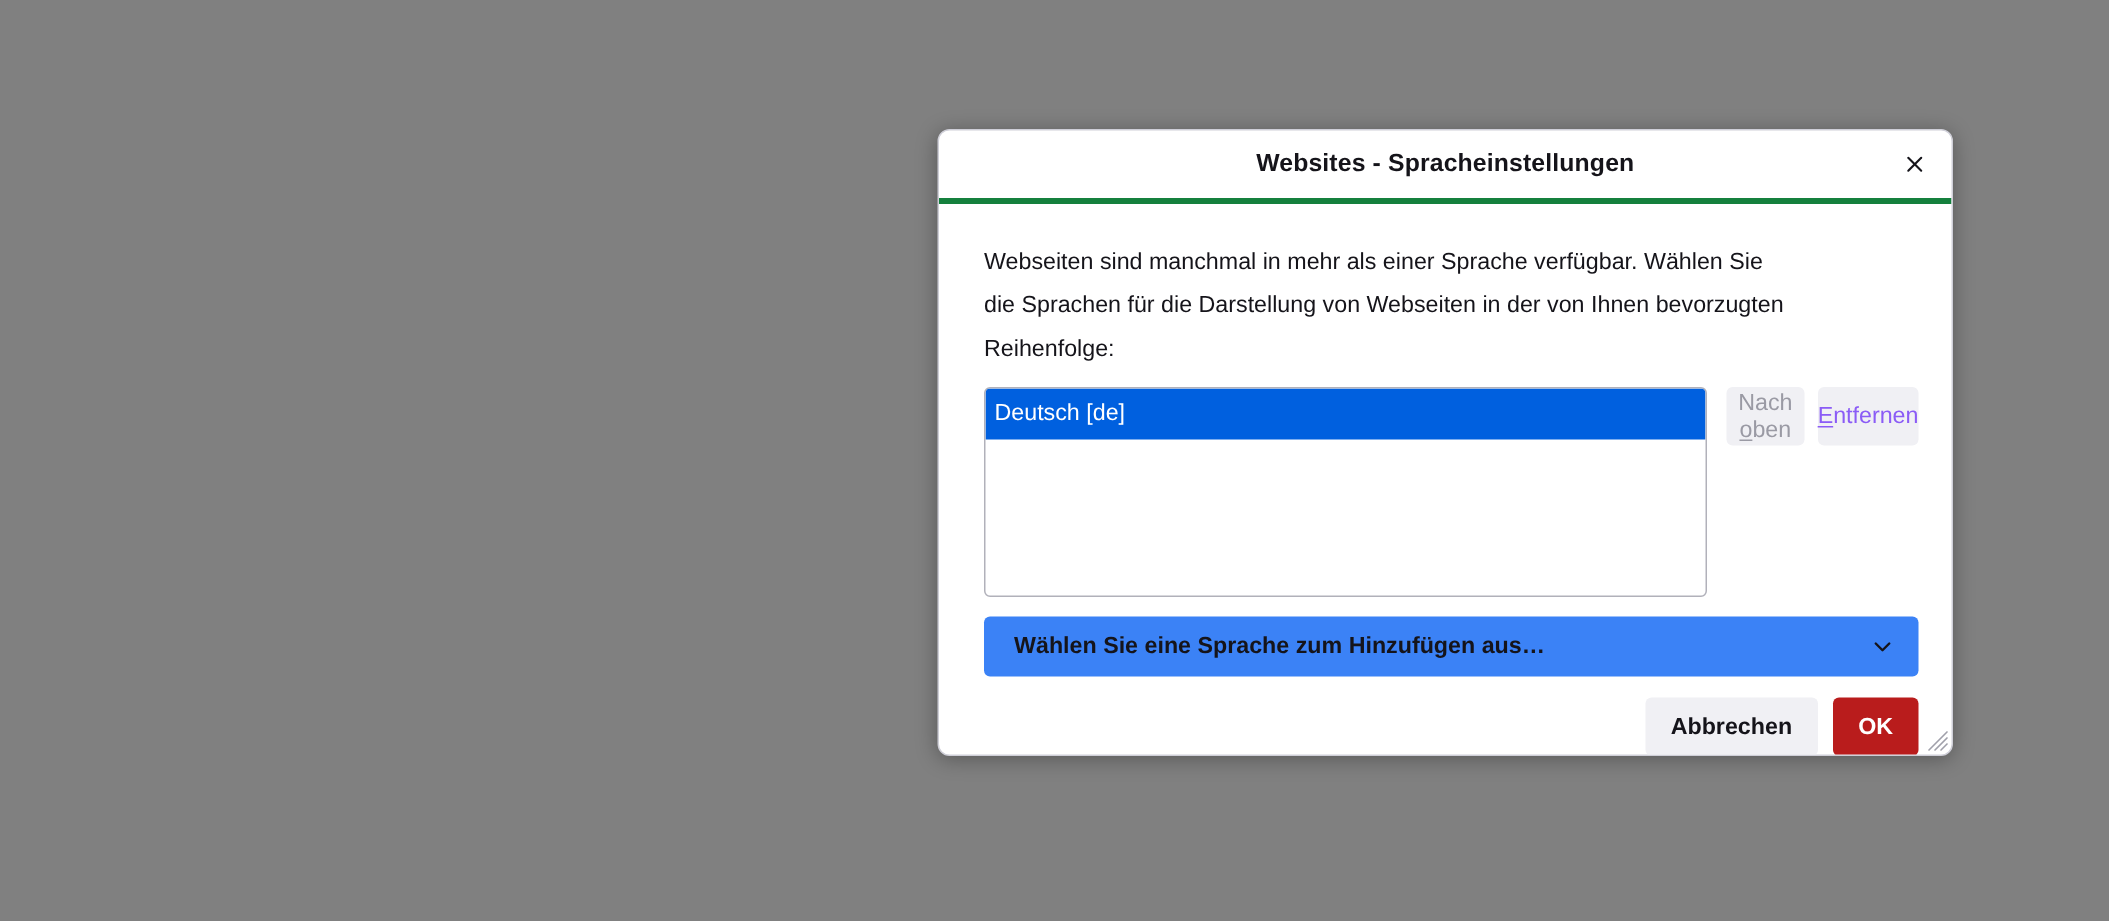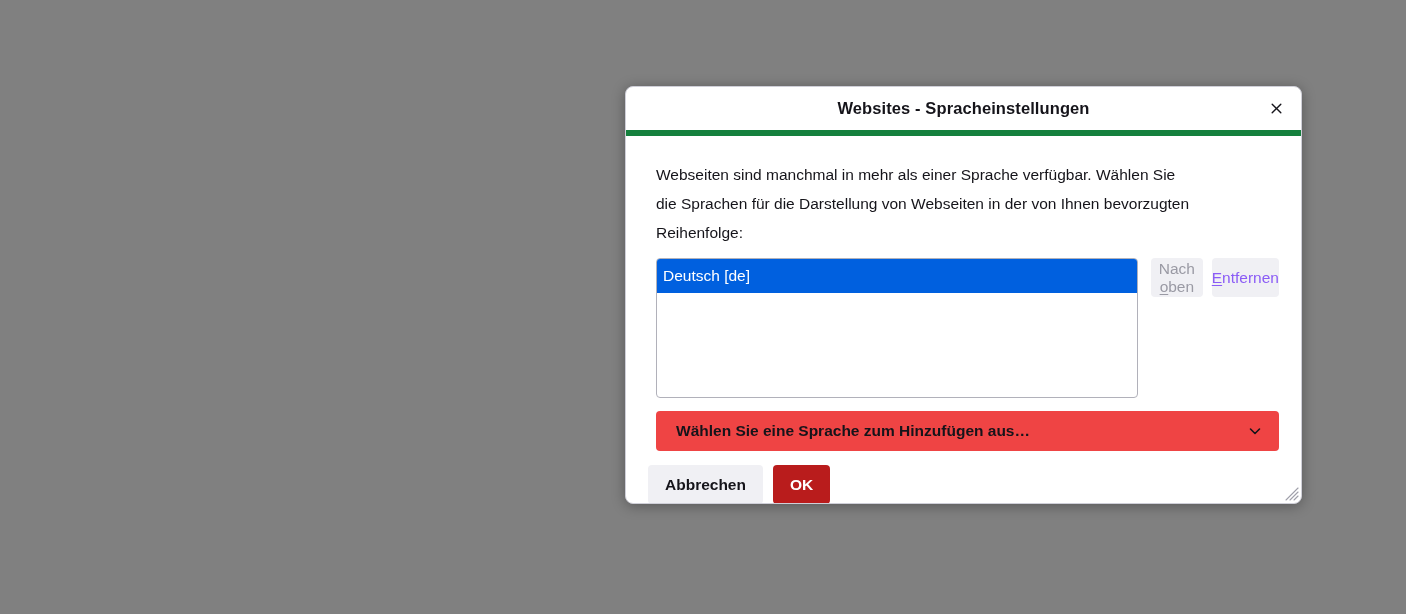--- a/index.html
+++ b/index.html
@@ -239,21 +239,21 @@
     overflow: hidden;
   }
 
   .dlg-head {
     height: 49px;
     flex: 0 0 49px;
     position: relative;
     display: flex;
     align-items: center;
     justify-content: center;
-    border-bottom: 6px solid #15803d;
+    border-bottom: 4px solid #15803d;
   }
 
   .dlg-title {
     font-size: 16.5px;
     font-weight: 700;
     color: #15141a;
     letter-spacing: .1px;
   }
 
   .dlg-close {
@@ -340,37 +340,37 @@
   .add-row {
     display: flex;
     gap: 10px;
     align-items: center;
     margin-top: 13px;
   }
 
   .add-menulist {
     flex: 1 1 auto;
     height: 40px;
-    background: #ef4444;
+    background: #3b82f6;
     border: none;
     border-radius: 4px;
     display: flex;
     align-items: center;
     justify-content: space-between;
     padding: 0 16px 0 20px;
     font-size: 15.5px;
     font-weight: 700;
     color: #15141a;
   }
 
   .dlg-foot {
     flex: 0 0 auto;
     padding: 14px 22px 18px 22px;
     display: flex;
-    justify-content: flex-start;
+    justify-content: flex-end;
     gap: 10px;
   }
 
   .fbtn {
     height: 39px;
     padding: 0 17px;
     border: none;
     border-radius: 4px;
     font-family: inherit;
     font-size: 15.5px;

